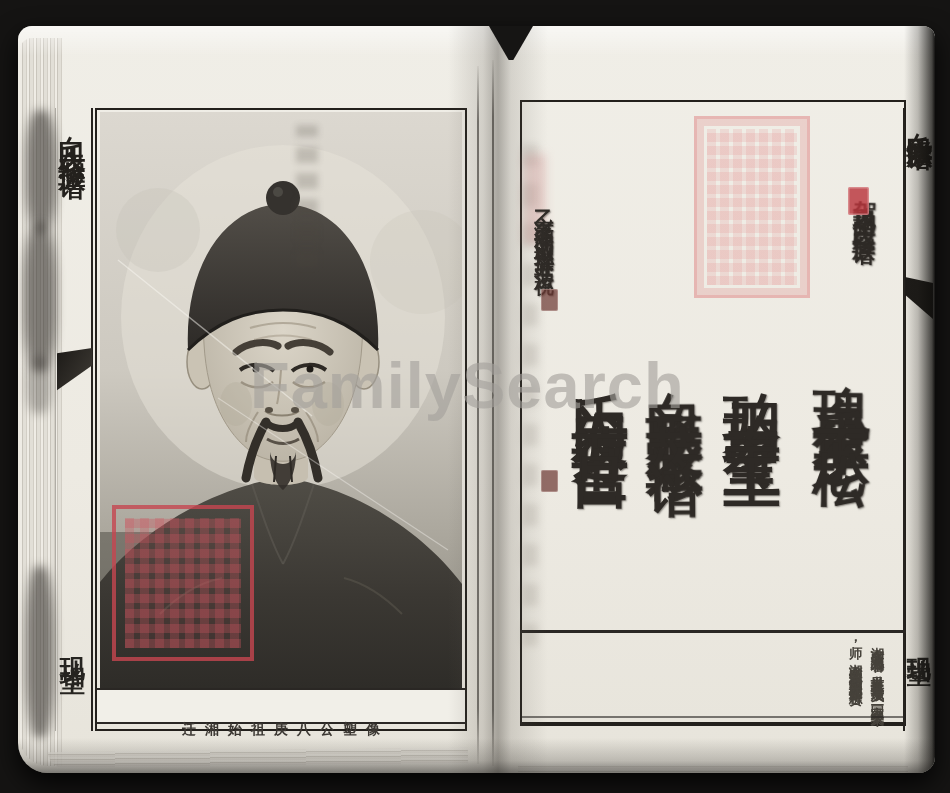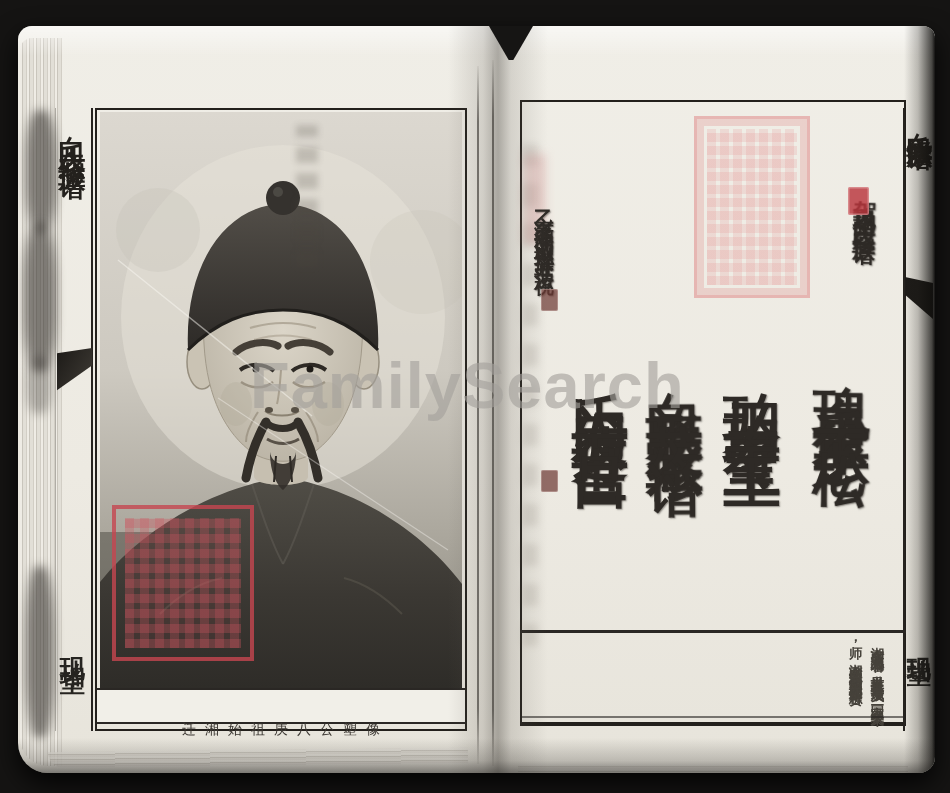--- a/index.html
+++ b/index.html
@@ -67,21 +67,21 @@
   .wedge-right { left:887px; top:251px; width:28px; height:42px; background:#1d1b18;
     clip-path:polygon(0 0, 100% 14%, 100% 100%, 0 42%); }
   .right-shade { left:886px; top:0; width:31px; height:747px; z-index:5;
     background:linear-gradient(90deg, rgba(25,23,20,0), rgba(25,23,20,.25) 45%, rgba(15,14,12,.75) 90%, #141312); }
 
   
   .portrait-box { left:82px; top:86px; width:362px; height:576px; }
   .caption-strip { left:79px; top:662px; width:368px; height:36px; background:#f1efe8;
     border-top:2px solid #2a2724; border-bottom:2px solid #2a2724;
     display:flex; align-items:center; justify-content:center; z-index:2; }
-  .caption-text { font-size:14px; font-weight:normal; letter-spacing:9px; color:#3b3732;
+  .caption-text { font-size:14px; font-weight:bold; letter-spacing:9px; color:#3b3732;
     filter:blur(.2px); white-space:nowrap; padding-left:9px;margin-top:47px; }
   .seal-left { left:94px; top:479px; width:142px; height:156px; z-index:3;
     border:4px solid rgba(197,70,80,.8); padding:9px; filter:blur(.7px);
     background:
       repeating-linear-gradient(0deg,  rgba(205,85,95,.34) 0 9px, rgba(205,85,95,.05) 9px 15px),
       repeating-linear-gradient(90deg, rgba(205,85,95,.30) 0 9px, rgba(205,85,95,.04) 9px 15px);
     background-origin:content-box; background-clip:content-box; }
   .bleed-left { left:278px; top:99px; width:22px; height:142px; opacity:.4; filter:blur(3px);
     background:repeating-linear-gradient(0deg, rgba(75,70,62,.55) 0 16px, rgba(0,0,0,0) 16px 26px); }
 

